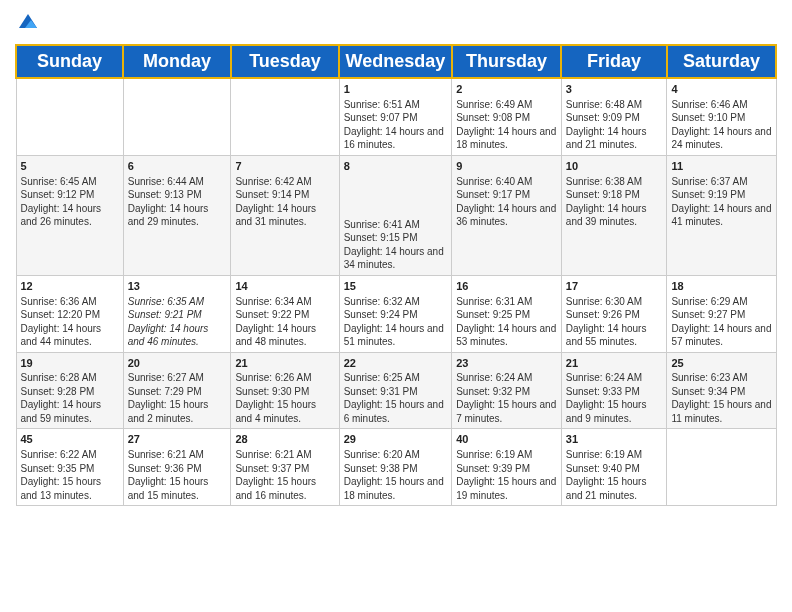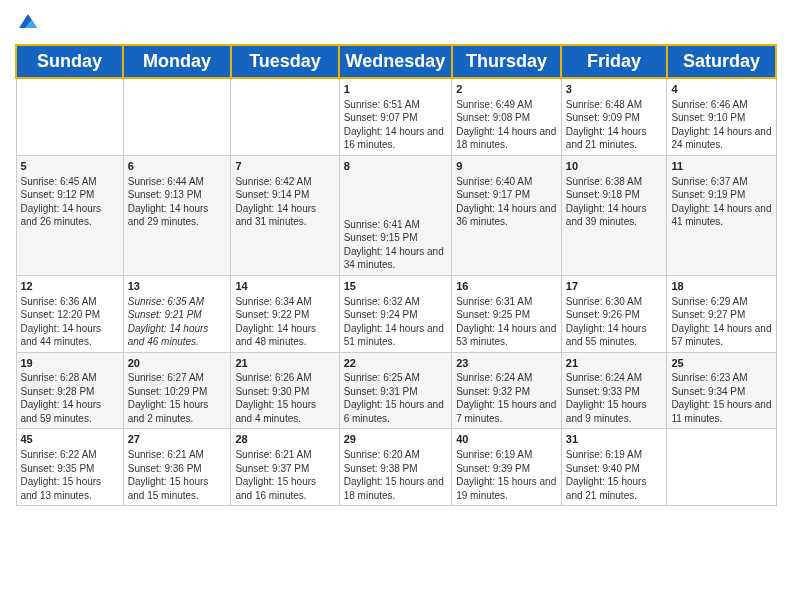--- a/index.html
+++ b/index.html
@@ -240,21 +240,21 @@
         <tr>
           <td>
             <div class="day-num">19</div>
             <div class="cell-content" style="white-space: pre-line;">Sunrise: 6:28 AM
 Sunset: 9:28 PM
 Daylight: 14 hours and 59 minutes.</div>
           </td>
           <td>
             <div class="day-num">20</div>
             <div class="cell-content" style="white-space: pre-line;">Sunrise: 6:27 AM
-Sunset: 10:29 PM
+Sunset: 7:29 PM
 Daylight: 15 hours and 2 minutes.</div>
           </td>
           <td>
             <div class="day-num">21</div>
             <div class="cell-content" style="white-space: pre-line;">Sunrise: 6:26 AM
 Sunset: 9:30 PM
 Daylight: 15 hours and 4 minutes.</div>
           </td>
           <td>
             <div class="day-num">22</div>

